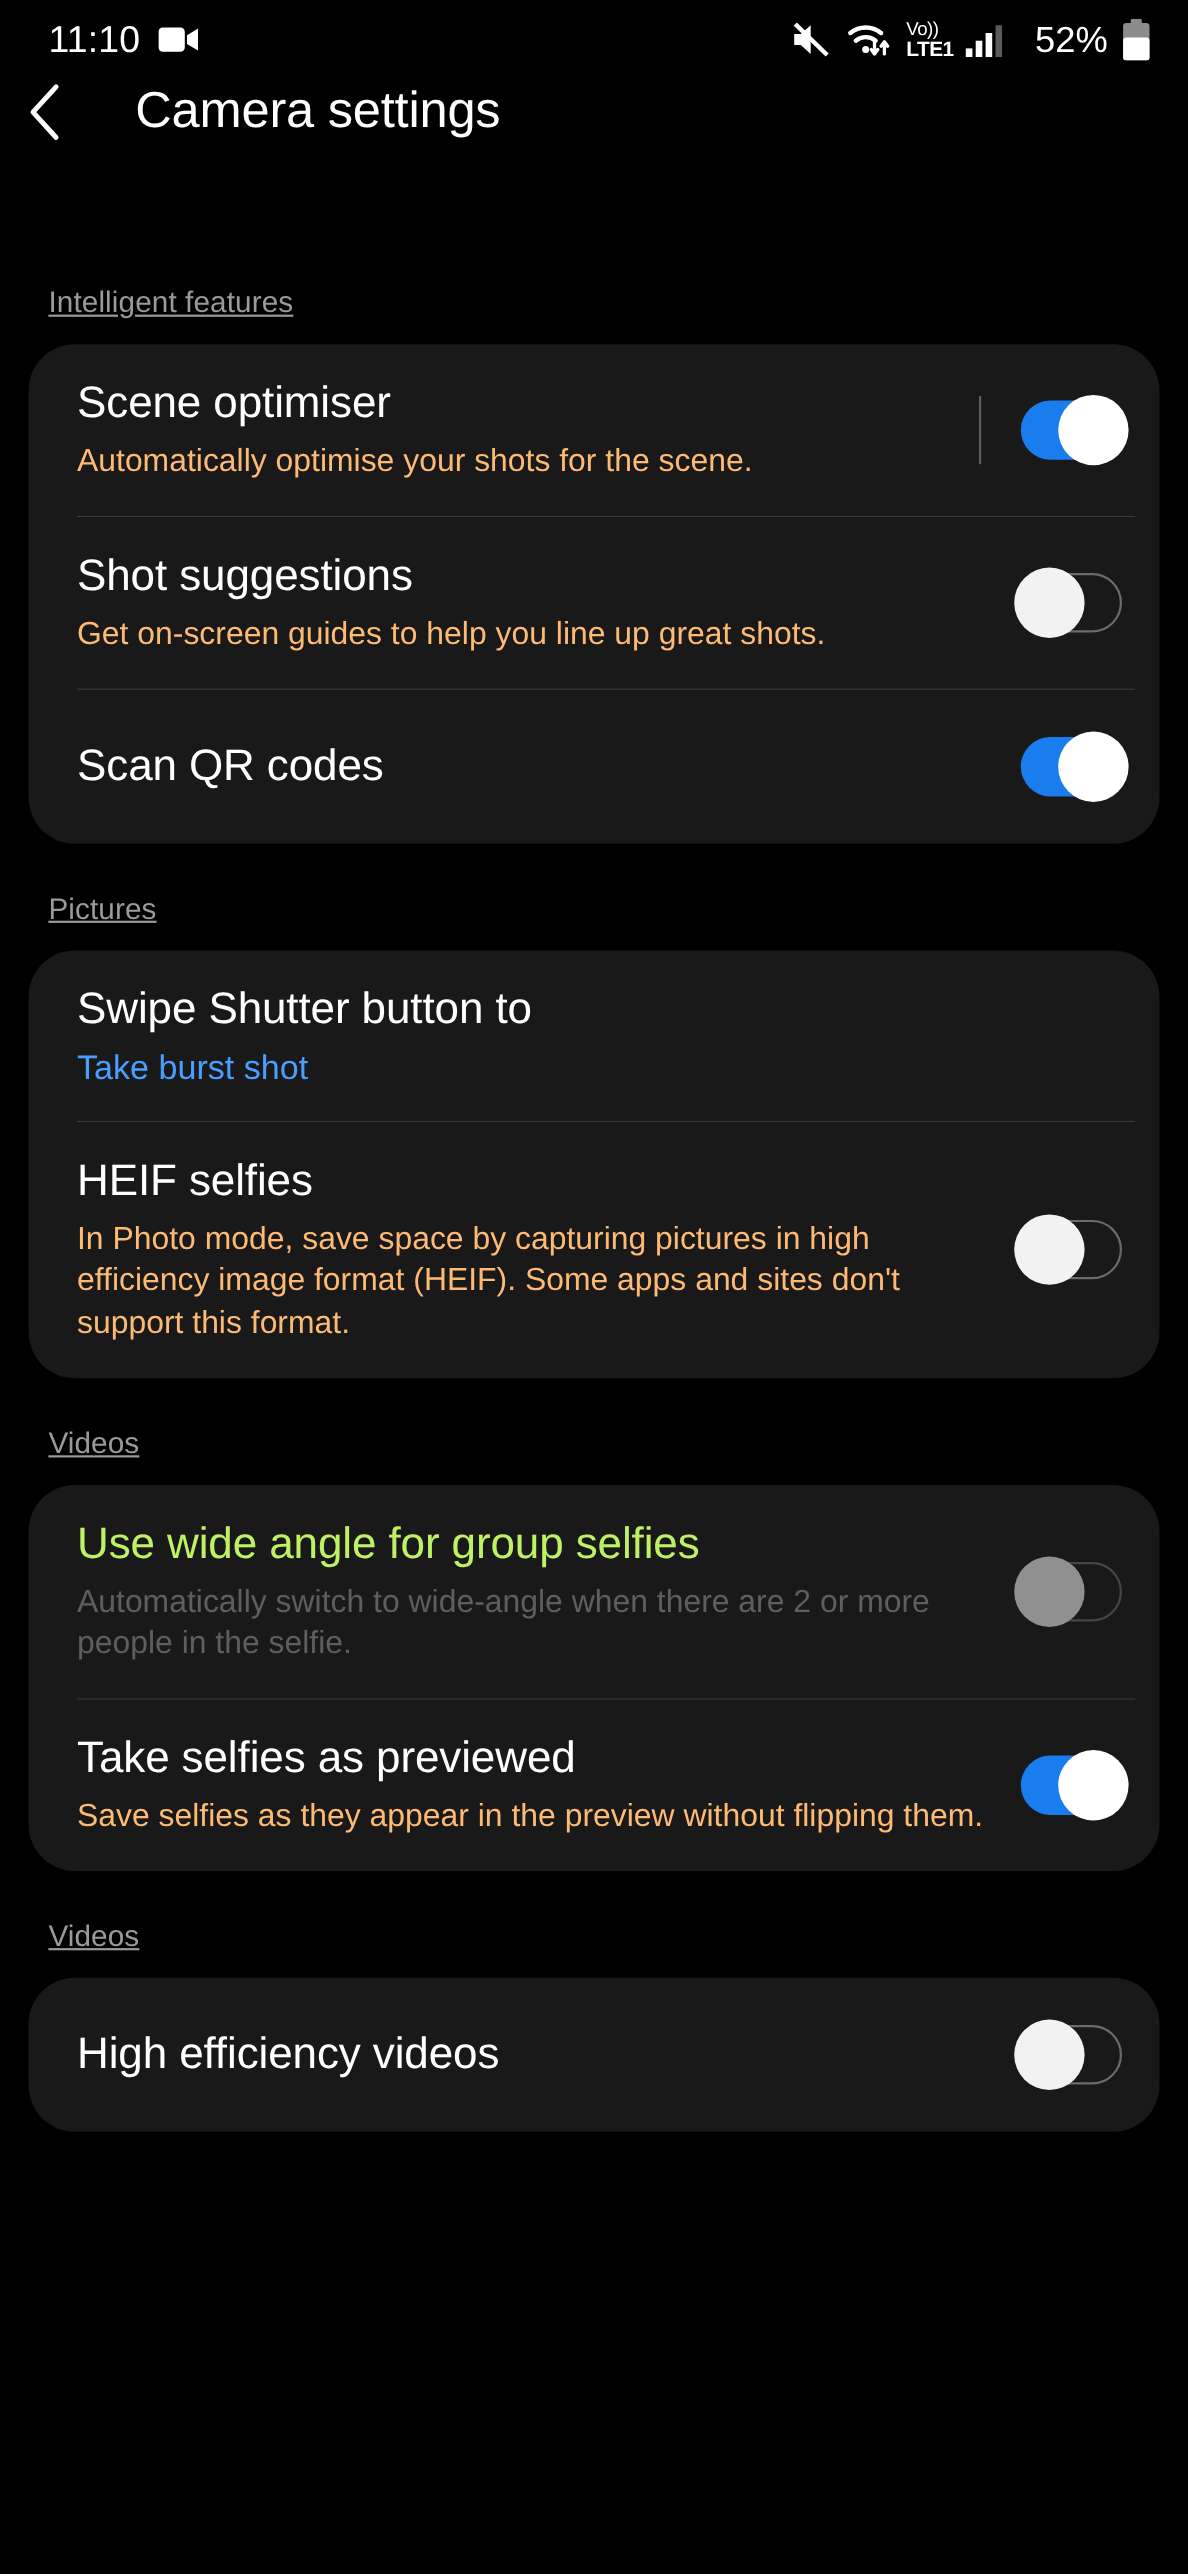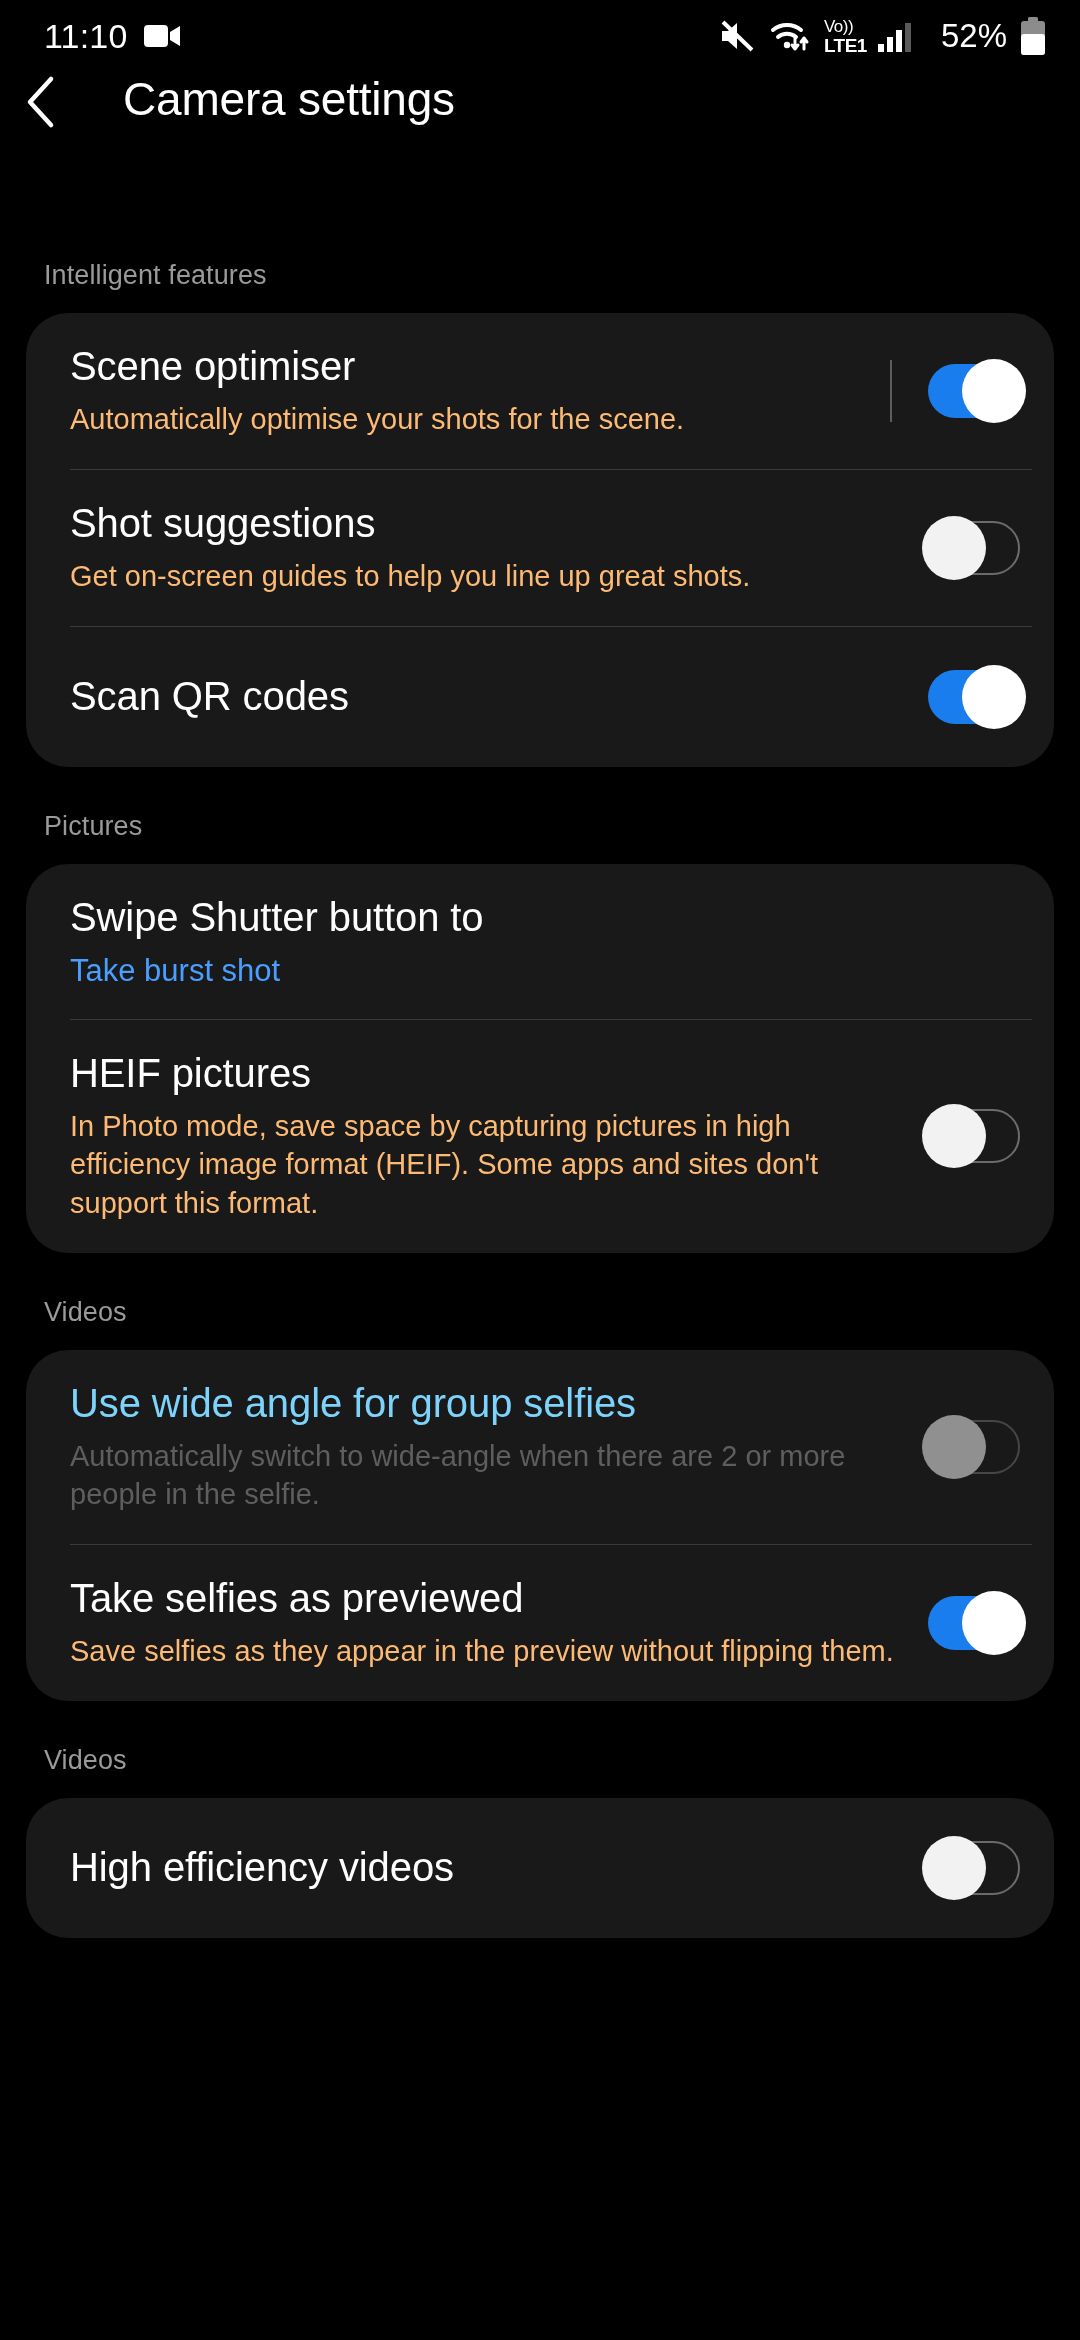--- a/index.html
+++ b/index.html
@@ -71,20 +71,21 @@
     margin-left: 42px;
     letter-spacing: -0.2px;
   }
 
   
   .section-label {
     color: #9a9a9a;
     font-size: 27px;
     padding: 0 0 22px 44px;
     letter-spacing: 0.1px;
+    text-decoration: underline;
   }
   .section-label.first { padding-top: 62px; }
   .section-label.later { padding-top: 44px; }
 
   .card {
     background: #191919;
     border-radius: 42px;
     margin: 0 26px;
     overflow: hidden;
   }
@@ -97,21 +98,21 @@
     min-height: 140px;
     position: relative;
   }
   .row-text { flex: 1; padding: 30px 0; }
   .row-title {
     color: #ffffff;
     font-size: 40px;
     line-height: 1.18;
     letter-spacing: -0.1px;
   }
-  .row-title.dim { color: #7dd3fc; }
+  .row-title.dim { color: #bef264; }
   .row-sub {
     color: #fdba74;
     font-size: 29px;
     line-height: 1.33;
     margin-top: 10px;
     letter-spacing: 0px;
   }
   .row-sub.dim { color: #5e5e5e; }
   .row-value {
     color: #4a9eff;
@@ -285,21 +286,21 @@
     <div class="card">
       <div class="row">
         <div class="row-text">
           <div class="row-title">Swipe Shutter button to</div>
           <div class="row-value">Take burst shot</div>
         </div>
       </div>
       <div class="divider"></div>
       <div class="row">
         <div class="row-text">
-          <div class="row-title">HEIF pictures</div>
+          <div class="row-title">HEIF selfies</div>
           <div class="row-sub">In Photo mode, save space by capturing pictures in high efficiency image format (HEIF). Some apps and sites don't support this format.</div>
         </div>
         <div class="toggle-wrap">
           <div class="toggle off">
             <div class="track"></div>
             <div class="knob"></div>
           </div>
         </div>
       </div>
     </div>

